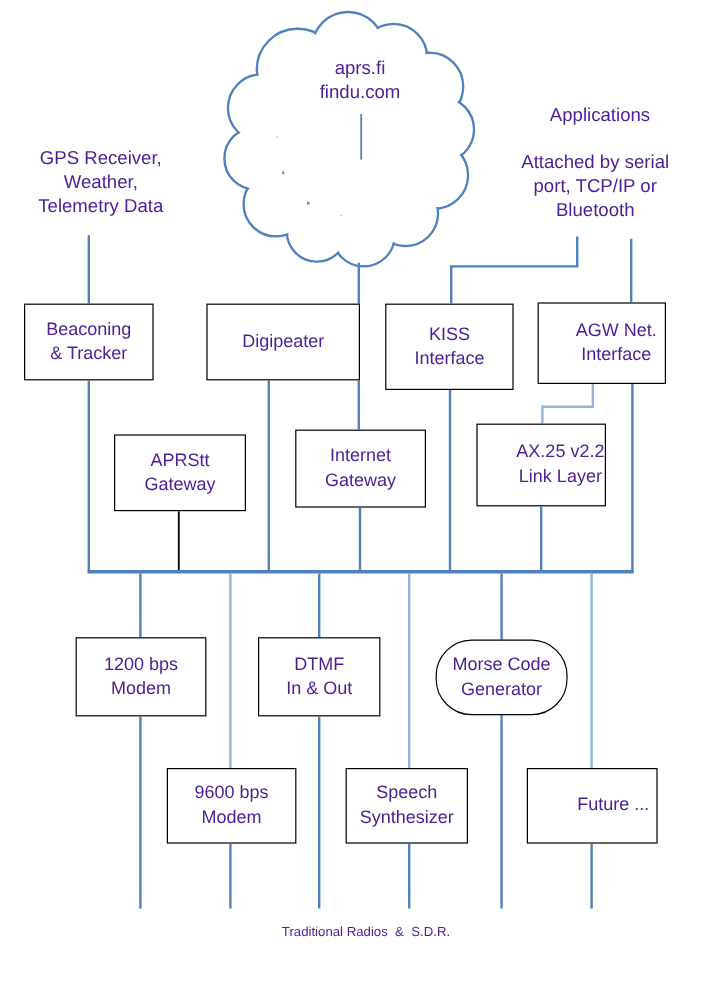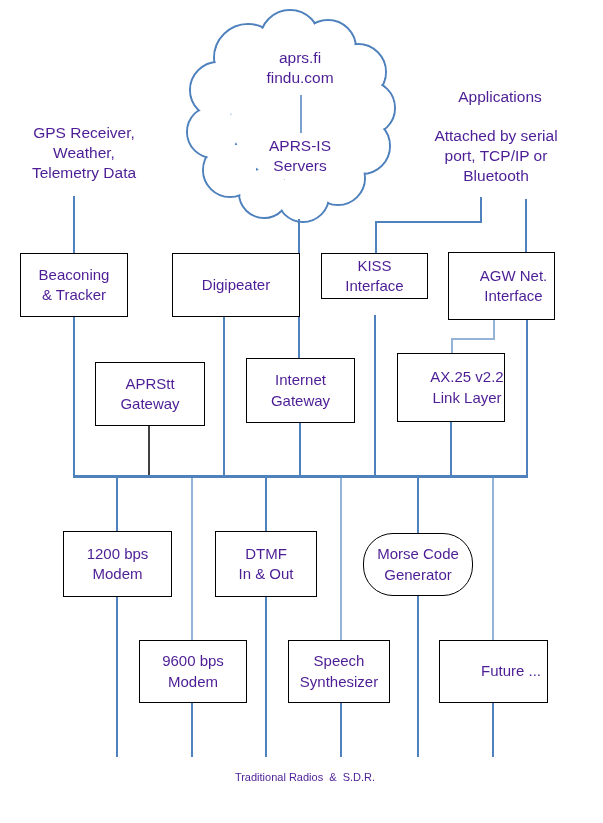--- a/index.html
+++ b/index.html
@@ -116,36 +116,34 @@
       <line x1="341" y1="703" x2="341" y2="757"></line>
       <line x1="418" y1="478" x2="418" y2="533"></line>
       <line x1="418" y1="596" x2="418" y2="757"></line>
       <line x1="493" y1="478" x2="493" y2="640" stroke="#95b3d7"></line>
       <line x1="493" y1="703" x2="493" y2="757"></line>
     </g>
   </svg>
 
   <div class="cloudlabel" style="left:234px; top:48px; width:132px;">aprs.fi
 findu.com</div>
-  <div class="cloudlabel" style="left:234px; top:136px; width:132px;">APRS-IS
-Servers</div>
 
   <div class="freelabel" style="left:8px; top:123px; width:152px;">GPS Receiver,
 Weather,
 Telemetry Data</div>
   <div class="freelabel" style="left:425px; top:87px; width:150px;">Applications</div>
   <div class="freelabel" style="left:413px; top:126px; width:166px;">Attached by serial
 port, TCP/IP or
 Bluetooth</div>
   <div class="freelabel radios" style="left:150px; top:766px; width:310px;">Traditional Radios&nbsp; &amp;&nbsp; S.D.R.</div>
 
   <div class="box" style="left:20px;  top:253px; width:108px; height:64px;">Beaconing
 &amp; Tracker</div>
   <div class="box" style="left:172px; top:253px; width:128px; height:64px;">Digipeater</div>
-  <div class="box" style="left:321px; top:253px; width:107px; height:46px;">KISS
+  <div class="box" style="left:321px; top:253px; width:107px; height:72px;">KISS
 Interface</div>
   <div class="box" style="left:448px; top:252px; width:107px; height:68px;padding-left:24px;">AGW Net.
 Interface</div>
 
   <div class="box" style="left:95px;  top:362px; width:110px; height:64px;">APRStt
 Gateway</div>
   <div class="box" style="left:246px; top:358px; width:109px; height:65px;">Internet
 Gateway</div>
   <div class="box" style="left:397px; top:353px; width:108px; height:69px;padding-left:32px;">AX.25 v2.2
 Link Layer</div>

